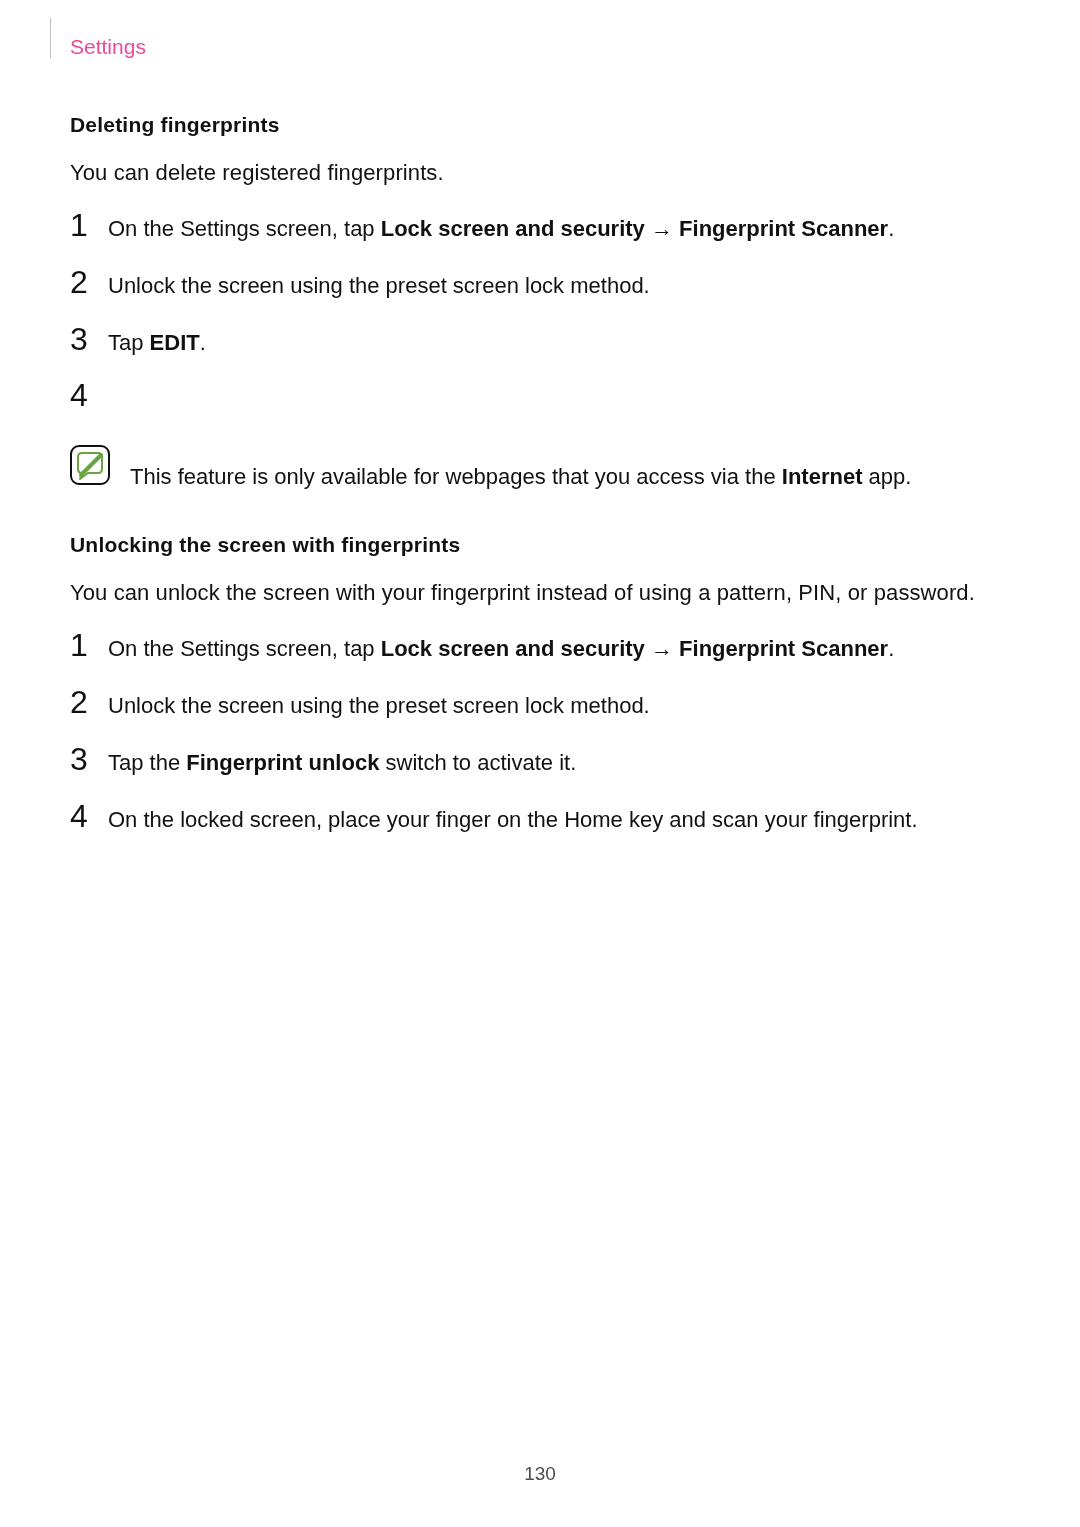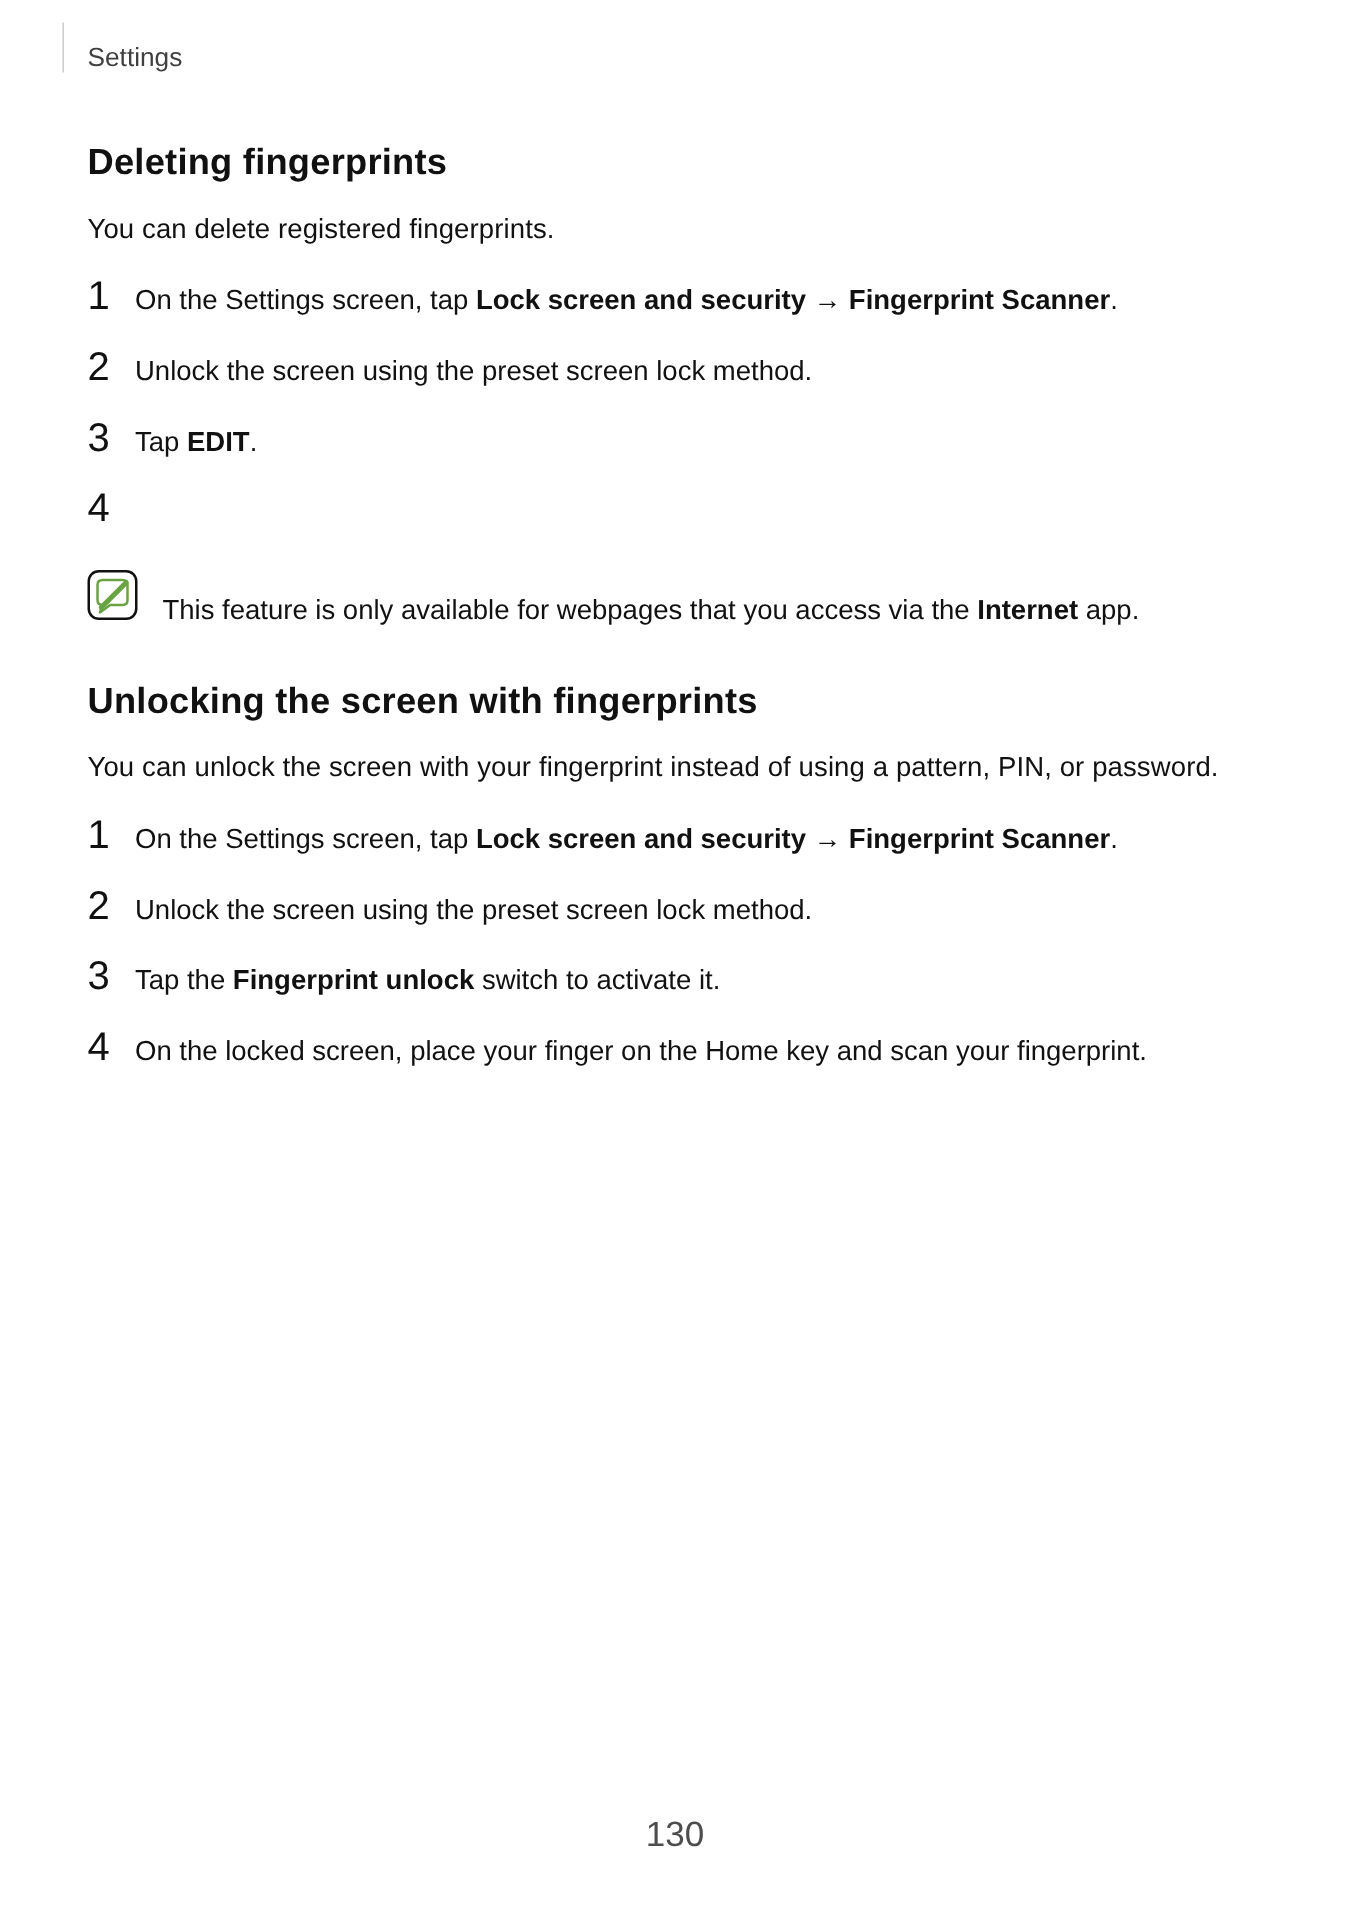--- a/index.html
+++ b/index.html
@@ -20,27 +20,27 @@
   }
   .header-rule {
     position: absolute;
     left: 50px;
     top: 18px;
     width: 0;
     height: 40px;
     border-left: 1px solid #bfbfbf;
   }
   .breadcrumb {
-    color: #404040;
+    color: #ec4899;
     font-size: 21px;
     margin: 8px 0 50px 0;
     font-weight: 400;
   }
   h2 {
-    font-size: 29px;
+    font-size: 21px;
     font-weight: 700;
     margin: 0 0 18px 0;
     color: #111111;
     letter-spacing: 0.2px;
   }
   .sect {
     margin-bottom: 40px;
   }
   .para {
     margin: 0 0 22px 0;
@@ -97,21 +97,21 @@
   .note-text {
     flex: 1;
     padding-top: 0px;
   }
   .page-number {
     position: absolute;
     bottom: 40px;
     left: 0;
     width: 100%;
     text-align: center;
-    font-size: 28px;
+    font-size: 19px;
     color: #4d4d4d;
   }
 </style>
 </head>
 <body>
 
 <div class="header-rule"></div>
 <div class="breadcrumb">Settings</div>
 
 <div class="sect">

